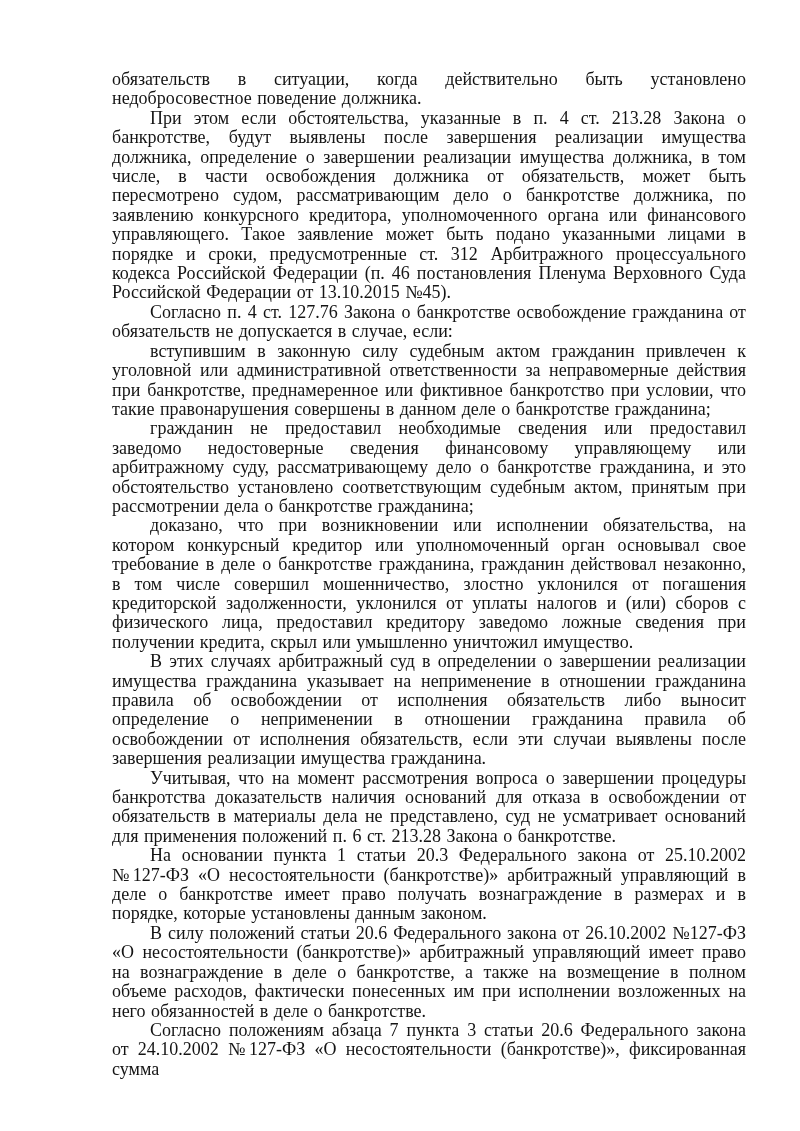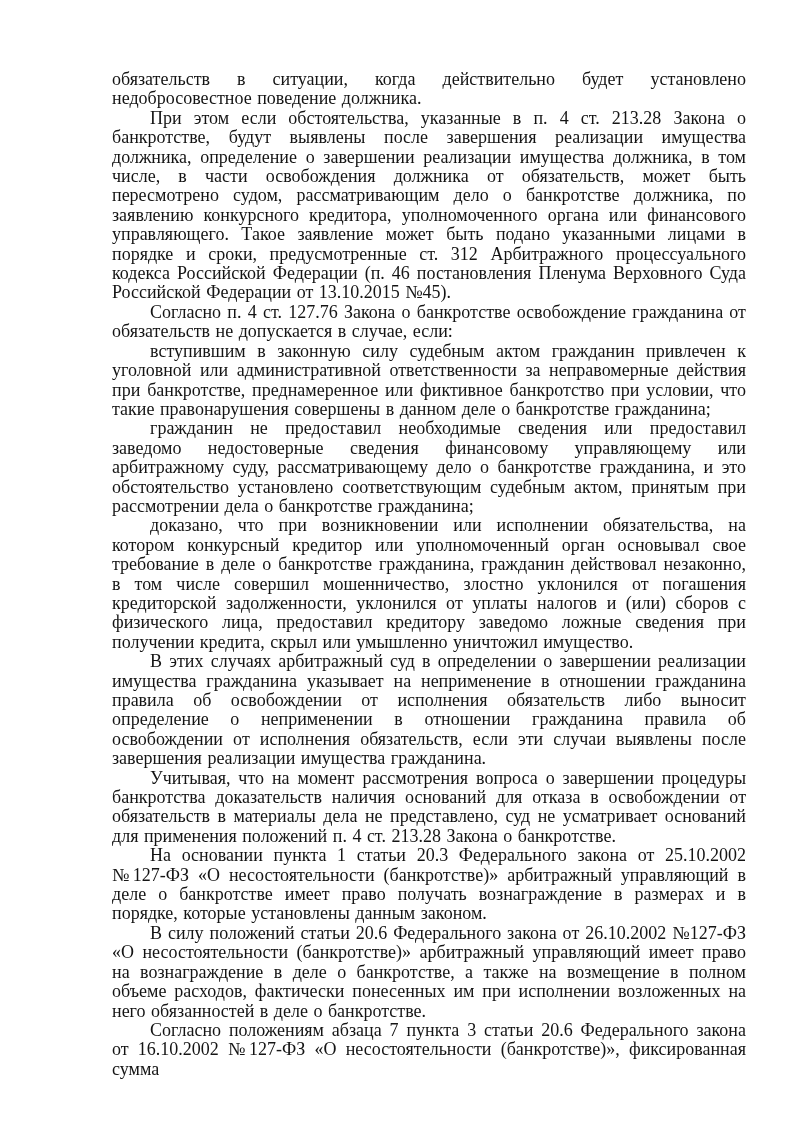--- a/index.html
+++ b/index.html
@@ -33,25 +33,25 @@
   }
   .text-block p.continued {
     text-indent: 0;
   }
 </style>
 </head>
 <body>
 
 <div class="page">
   <div class="text-block">
-    <p class="continued">обязательств в ситуации, когда действительно будет установлено недобросовестное поведение должника.</p>
+    <p class="continued">обязательств в ситуации, когда действительно быть установлено недобросовестное поведение должника.</p>
     <p>При этом если обстоятельства, указанные в п. 4 ст. 213.28 Закона о банкротстве, будут выявлены после завершения реализации имущества должника, определение о завершении реализации имущества должника, в том числе, в части освобождения должника от обязательств, может быть пересмотрено судом, рассматривающим дело о банкротстве должника, по заявлению конкурсного кредитора, уполномоченного органа или финансового управляющего. Такое заявление может быть подано указанными лицами в порядке и сроки, предусмотренные ст. 312 Арбитражного процессуального кодекса Российской Федерации (п. 46 постановления Пленума Верховного Суда Российской Федерации от 13.10.2015 №45).</p>
     <p>Согласно п. 4 ст. 127.76 Закона о банкротстве освобождение гражданина от обязательств не допускается в случае, если:</p>
     <p>вступившим в законную силу судебным актом гражданин привлечен к уголовной или административной ответственности за неправомерные действия при банкротстве, преднамеренное или фиктивное банкротство при условии, что такие правонарушения совершены в данном деле о банкротстве гражданина;</p>
     <p>гражданин не предоставил необходимые сведения или предоставил заведомо недостоверные сведения финансовому управляющему или арбитражному суду, рассматривающему дело о банкротстве гражданина, и это обстоятельство установлено соответствующим судебным актом, принятым при рассмотрении дела о банкротстве гражданина;</p>
     <p>доказано, что при возникновении или исполнении обязательства, на котором конкурсный кредитор или уполномоченный орган основывал свое требование в деле о банкротстве гражданина, гражданин действовал незаконно, в том числе совершил мошенничество, злостно уклонился от погашения кредиторской задолженности, уклонился от уплаты налогов и (или) сборов с физического лица, предоставил кредитору заведомо ложные сведения при получении кредита, скрыл или умышленно уничтожил имущество.</p>
     <p>В этих случаях арбитражный суд в определении о завершении реализации имущества гражданина указывает на неприменение в отношении гражданина правила об освобождении от исполнения обязательств либо выносит определение о неприменении в отношении гражданина правила об освобождении от исполнения обязательств, если эти случаи выявлены после завершения реализации имущества гражданина.</p>
-    <p>Учитывая, что на момент рассмотрения вопроса о завершении процедуры банкротства доказательств наличия оснований для отказа в освобождении от обязательств в материалы дела не представлено, суд не усматривает оснований для применения положений п. 4 ст. 213.28 Закона о банкротстве.</p>
+    <p>Учитывая, что на момент рассмотрения вопроса о завершении процедуры банкротства доказательств наличия оснований для отказа в освобождении от обязательств в материалы дела не представлено, суд не усматривает оснований для применения положений п. 6 ст. 213.28 Закона о банкротстве.</p>
     <p>На основании пункта 1 статьи 20.3 Федерального закона от 25.10.2002 №127-ФЗ «О несостоятельности (банкротстве)» арбитражный управляющий в деле о банкротстве имеет право получать вознаграждение в размерах и в порядке, которые установлены данным законом.</p>
     <p>В силу положений статьи 20.6 Федерального закона от 26.10.2002 №127-ФЗ «О несостоятельности (банкротстве)» арбитражный управляющий имеет право на вознаграждение в деле о банкротстве, а также на возмещение в полном объеме расходов, фактически понесенных им при исполнении возложенных на него обязанностей в деле о банкротстве.</p>
-    <p>Согласно положениям абзаца 7 пункта 3 статьи 20.6 Федерального закона от 16.10.2002 №127-ФЗ «О несостоятельности (банкротстве)», фиксированная сумма</p>
+    <p>Согласно положениям абзаца 7 пункта 3 статьи 20.6 Федерального закона от 24.10.2002 №127-ФЗ «О несостоятельности (банкротстве)», фиксированная сумма</p>
   </div>
 </div>
 
 </body></html>

